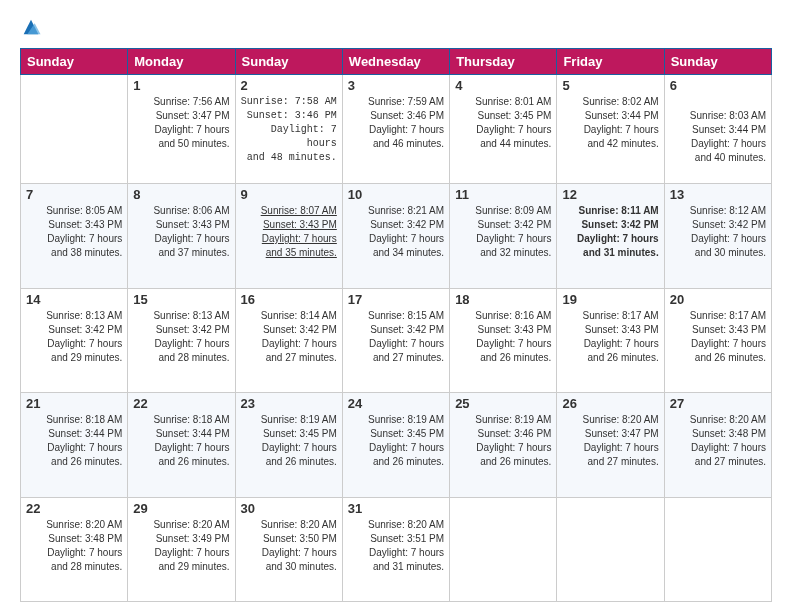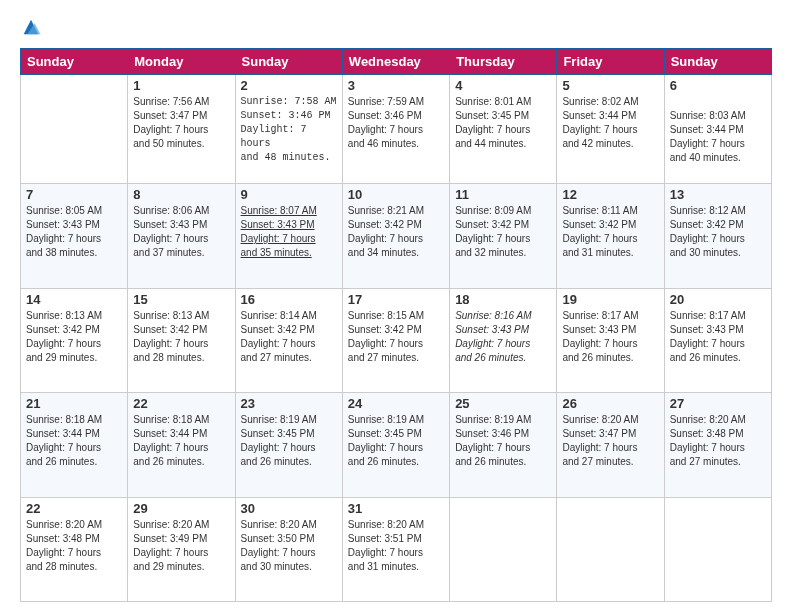--- a/index.html
+++ b/index.html
@@ -83,20 +83,21 @@
     .day-num {
       font-size: 13px;
       font-weight: bold;
       color: #333;
       margin-bottom: 2px;
     }
     .day-info {
       font-size: 10px;
       color: #333;
       line-height: 1.4;
+      text-align: right;
     }
     .empty-cell {
       background: #f9f9f9;
     }
     tr:nth-child(odd) td {
       background: #fff;
     }
     tr:nth-child(even) td {
       background: #f5f8fc;
     }
@@ -211,21 +212,21 @@
           </td>
           <td>
             <div class="day-num">11</div>
             <div class="day-info" style="white-space: pre-line;">Sunrise: 8:09 AM
 Sunset: 3:42 PM
 Daylight: 7 hours
 and 32 minutes.</div>
           </td>
           <td>
             <div class="day-num">12</div>
-            <div class="day-info" style="white-space: pre-line;">Sunrise: 8:11 AM
+            <div class="day-info" style="white-space: pre-line; font-weight: bold;">Sunrise: 8:11 AM
 Sunset: 3:42 PM
 Daylight: 7 hours
 and 31 minutes.</div>
           </td>
           <td>
             <div class="day-num">13</div>
             <div class="day-info" style="white-space: pre-line;">Sunrise: 8:12 AM
 Sunset: 3:42 PM
 Daylight: 7 hours
 and 30 minutes.</div>
@@ -255,21 +256,21 @@
           </td>
           <td>
             <div class="day-num">17</div>
             <div class="day-info" style="white-space: pre-line;">Sunrise: 8:15 AM
 Sunset: 3:42 PM
 Daylight: 7 hours
 and 27 minutes.</div>
           </td>
           <td>
             <div class="day-num">18</div>
-            <div class="day-info" style="white-space: pre-line; font-style: italic;">Sunrise: 8:16 AM
+            <div class="day-info" style="white-space: pre-line;">Sunrise: 8:16 AM
 Sunset: 3:43 PM
 Daylight: 7 hours
 and 26 minutes.</div>
           </td>
           <td>
             <div class="day-num">19</div>
             <div class="day-info" style="white-space: pre-line;">Sunrise: 8:17 AM
 Sunset: 3:43 PM
 Daylight: 7 hours
 and 26 minutes.</div>

